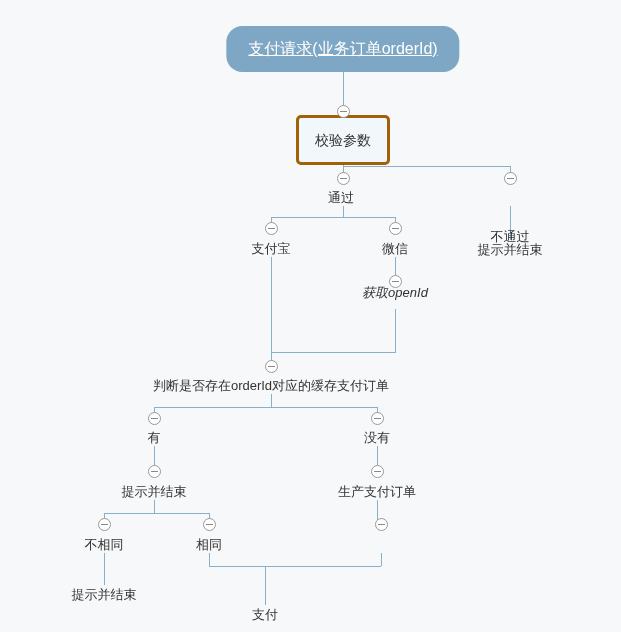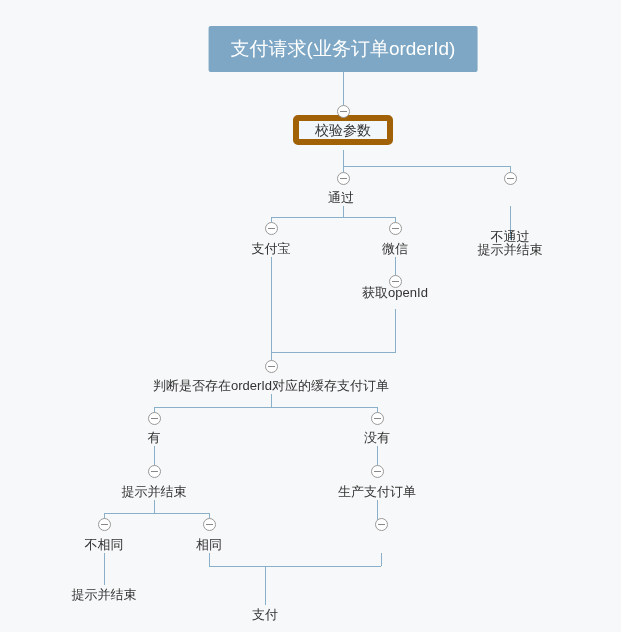--- a/index.html
+++ b/index.html
@@ -49,33 +49,34 @@
     font-size: 13px;
     line-height: 17px;
     text-align: center;
   }
 
   
   .node.root {
     transform: translateX(-50%);
     background: #7da7c4;
     color: #ffffff;
-    font-size: 19px;
+    font-size: 16px;
     line-height: 20px;
-    border-radius: 2px;
+    border-radius: 16px;
     padding: 13px 22px;
     box-sizing: border-box;
+    text-decoration: underline;
   }
 
   
   .node.boxed {
     background: #f2f7fb;
-    border: 6px solid #a16207;
+    border: 3px solid #a16207;
     border-radius: 5px;
-    padding: 0 16px;
+    padding: 13px 16px;
     font-size: 14px;
     line-height: 18px;
     color: #333333;
     box-sizing: border-box;
   }
 
   
   .node.plain {
     padding: 0;
   }
@@ -126,21 +127,21 @@
 
   <div class="node root" style="left: 343px; top: 26px;">支付请求(业务订单orderId)</div>
 
   <div class="node boxed" style="left: 343px; top: 115px;">校验参数</div>
 
   <div class="node plain" style="left: 341px; top: 188.5px;">通过</div>
   <div class="node plain" style="left: 510px; top: 188.5px; margin-top: 39px;">不通过</div>
   <div class="node plain" style="left: 510px; top: 240.5px;">提示并结束</div>
   <div class="node plain" style="left: 271px; top: 239.5px;">支付宝</div>
   <div class="node plain" style="left: 395px; top: 239.5px;">微信</div>
-  <div class="node plain" style="left: 395px; top: 284px;">获取openId</div>
+  <div class="node plain" style="left: 395px; top: 284px; font-style: italic;">获取openId</div>
   <div class="node plain" style="left: 271px; top: 376.5px;">判断是否存在orderId对应的缓存支付订单</div>
   <div class="node plain" style="left: 154px; top: 428.5px;">有</div>
   <div class="node plain" style="left: 377px; top: 428.5px;">没有</div>
   <div class="node plain" style="left: 154px; top: 482.5px;">提示并结束</div>
   <div class="node plain" style="left: 377px; top: 482.5px;">生产支付订单</div>
   <div class="node plain" style="left: 104px; top: 535.5px;">不相同</div>
   <div class="node plain" style="left: 209px; top: 535.5px;">相同</div>
   <div class="node plain" style="left: 104px; top: 585.5px;">提示并结束</div>
   <div class="node plain" style="left: 265px; top: 605.5px;">支付</div>
 

